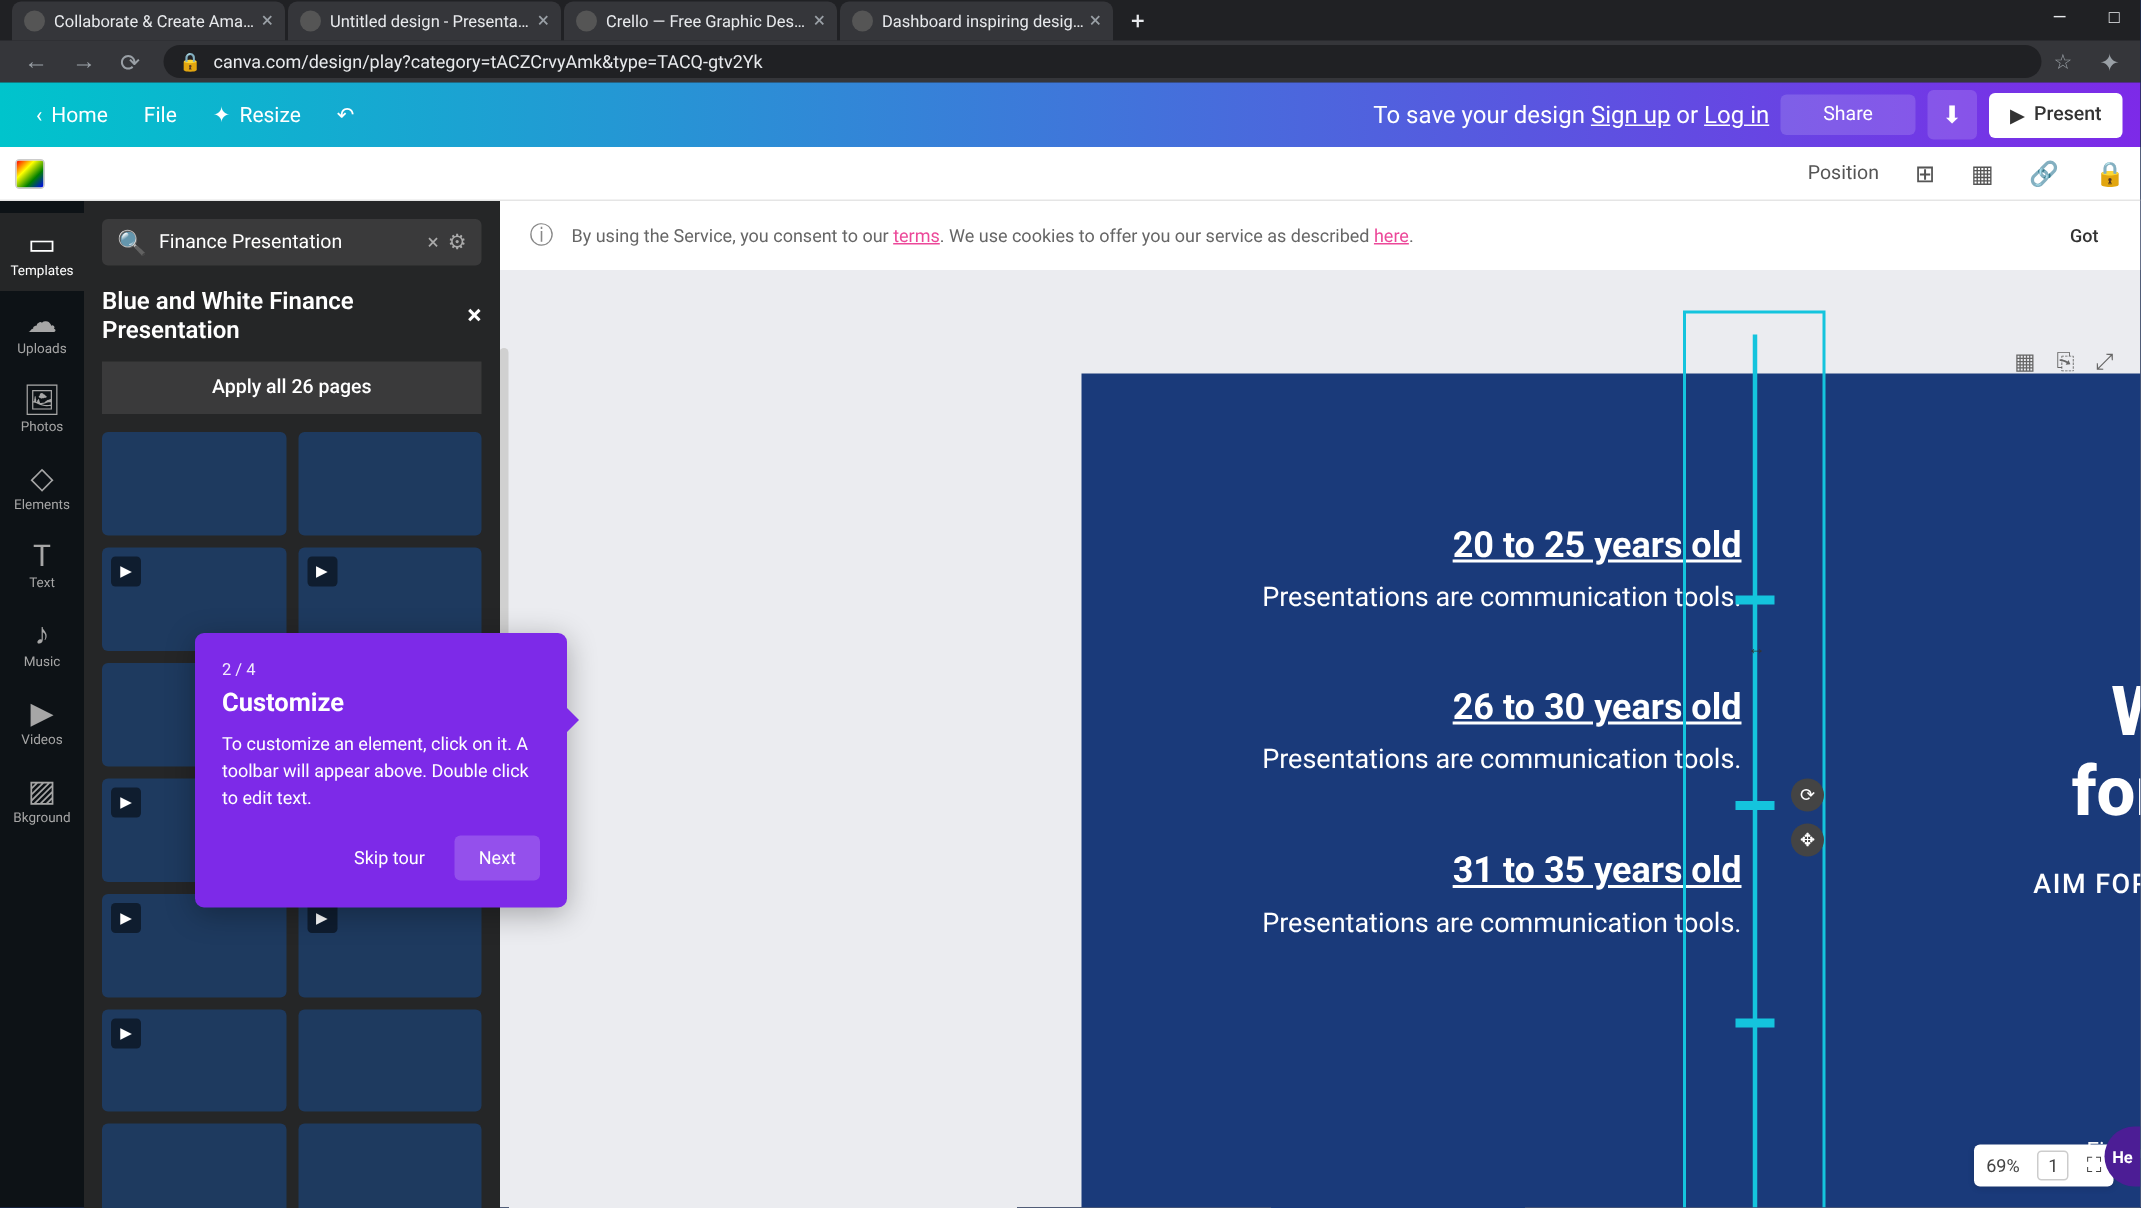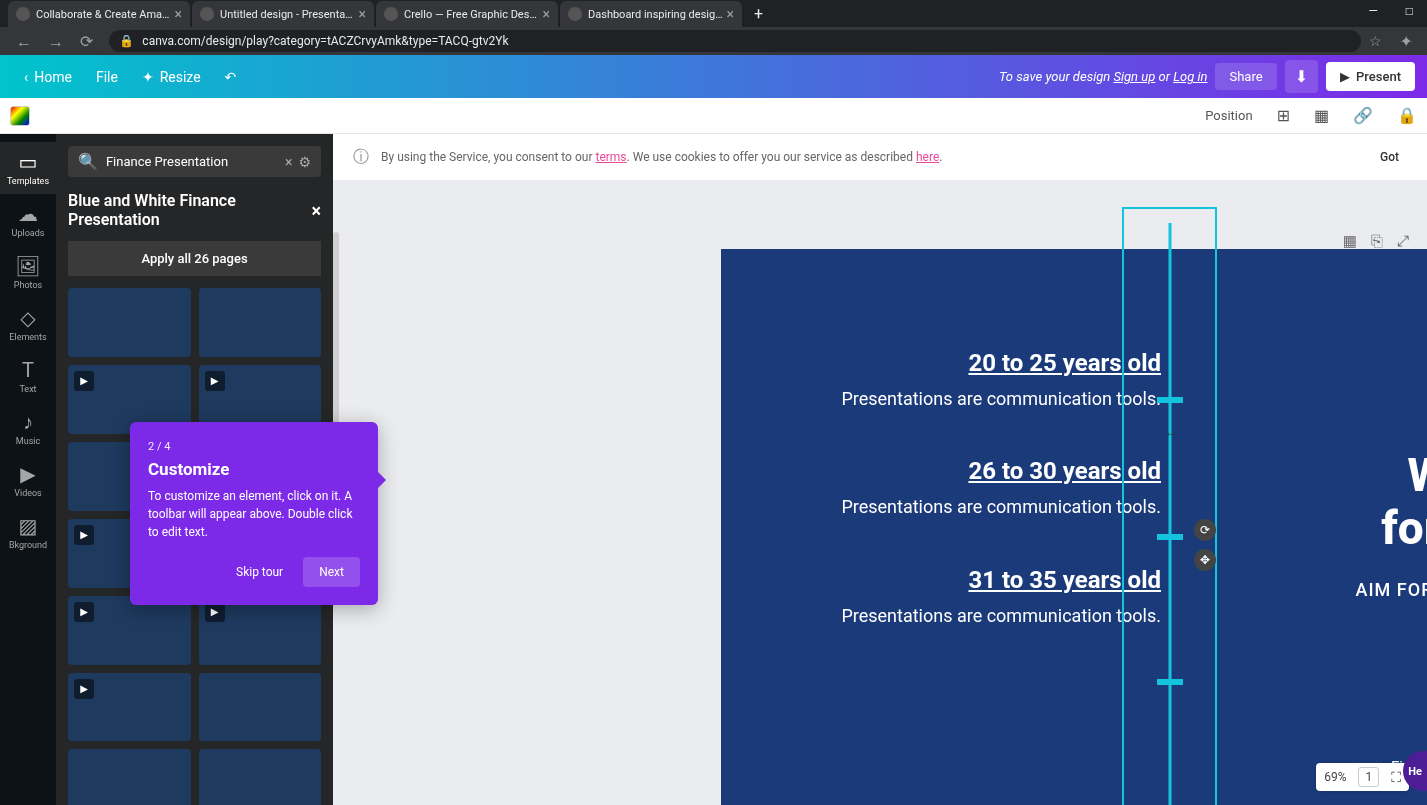--- a/index.html
+++ b/index.html
@@ -21,23 +21,23 @@
 .url-field { background: #202124; border-radius: 14px; flex: 1; margin: 0 8px; padding: 4px 10px; display: flex; align-items: center; color: #e8eaed; font-size: 12px; }
 .lock-icon { color: #9aa0a6; margin-right: 8px; }
 .star-icon { color: #9aa0a6; margin-right: 12px; font-size: 14px; }
 .ext-icon { color: #9aa0a6; padding: 0 6px; }
 
 
 .canva-header { background: linear-gradient(90deg, #00c4cc 0%, #7d2ae8 100%); height: 43px; display: flex; align-items: center; padding: 0 12px; }
 .hdr-btn { color: #fff; font-size: 14px; padding: 8px 12px; display: flex; align-items: center; cursor: pointer; }
 .hdr-icon { margin-right: 6px; }
 .hdr-right { margin-left: auto; display: flex; align-items: center; gap: 8px; }
-.save-msg { color: #fff; font-size: 13px; font-style: italic; }
+.save-msg { color: #fff; font-size: 16px; }
 .save-msg a { text-decoration: underline; }
-.share-btn { background: rgba(255,255,255,0.15); padding: 6px 14px; border-radius: 4px; color: #fff; font-size: 13px; }
+.share-btn { background: rgba(255,255,255,0.15); padding: 6px 28px; border-radius: 4px; color: #fff; font-size: 13px; }
 .dl-btn { background: rgba(255,255,255,0.15); padding: 7px 10px; border-radius: 4px; color: #fff; }
 .present-btn { background: #fff; color: #333; padding: 7px 14px; border-radius: 4px; font-size: 13px; display: flex; align-items: center; font-weight: 500; }
 
 
 .canva-toolbar { background: #fff; height: 36px; display: flex; align-items: center; padding: 0 10px; border-bottom: 1px solid #e5e5e5; }
 .color-swatch { width: 20px; height: 20px; background: linear-gradient(135deg, red, yellow, green, blue); border-radius: 3px; border: 1px solid #ccc; }
 .toolbar-right { margin-left: auto; display: flex; align-items: center; gap: 24px; color: #555; }
 .toolbar-icon { font-size: 16px; }
 
 

